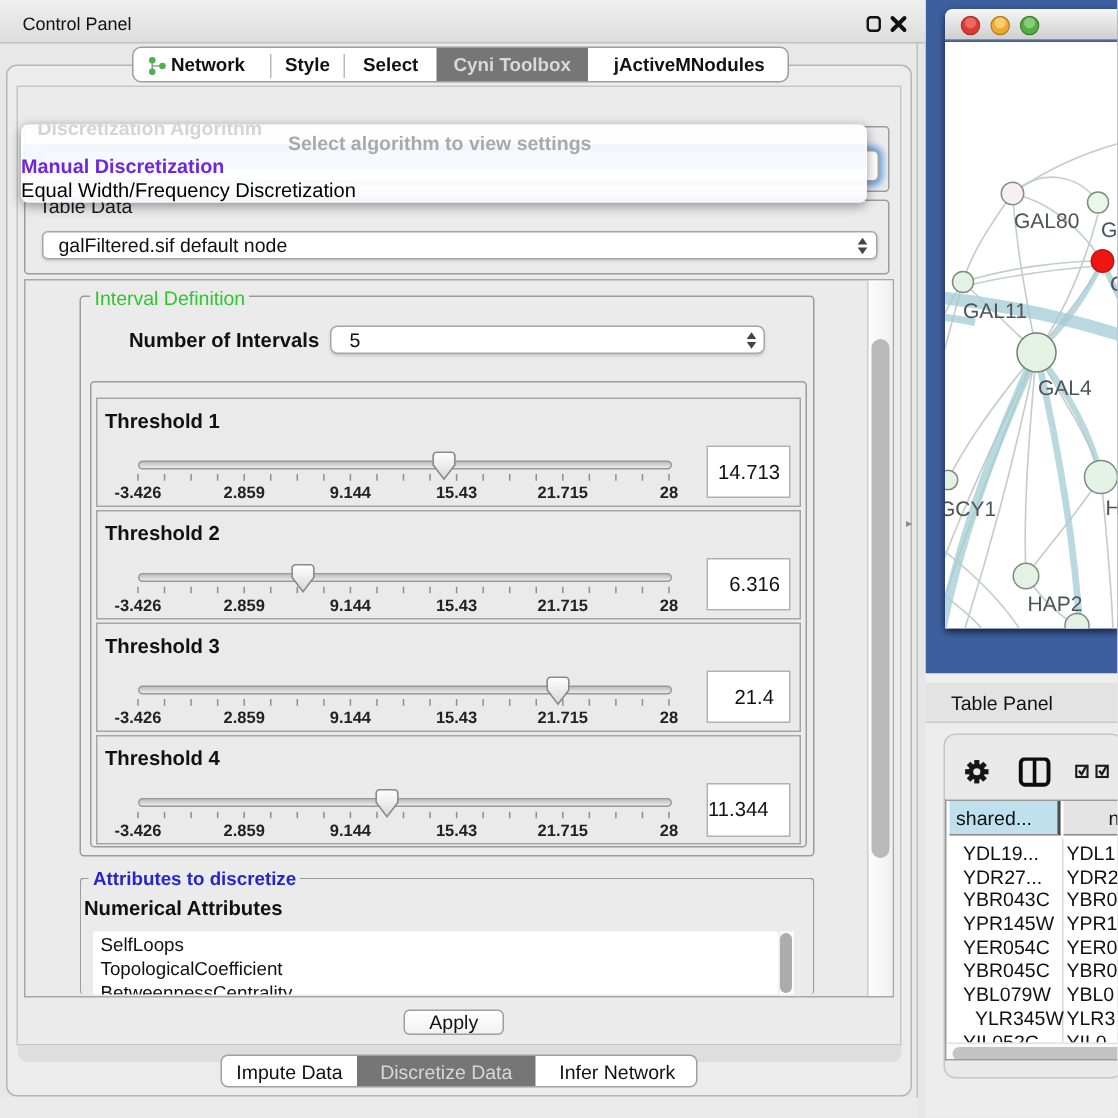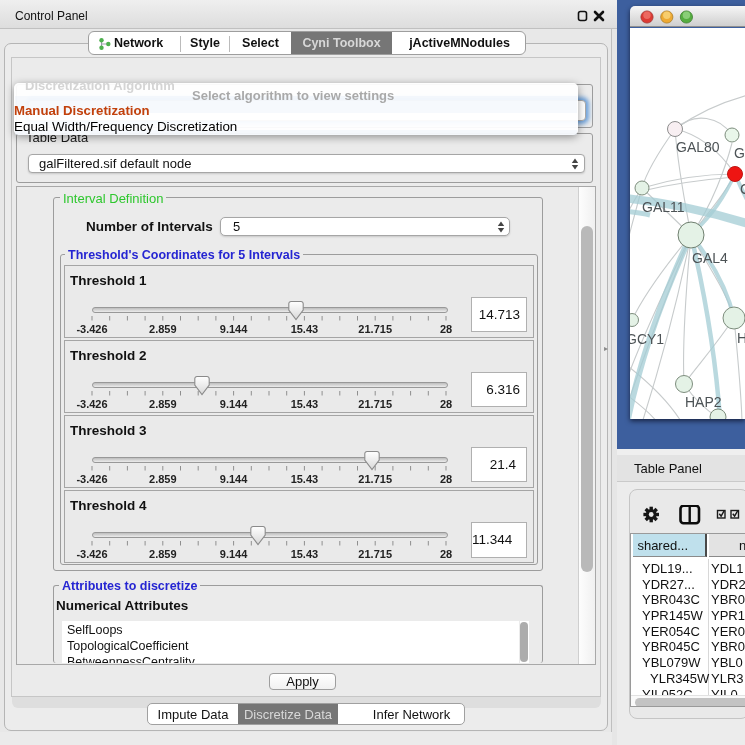--- a/index.html
+++ b/index.html
@@ -205,21 +205,20 @@
 <div class="abs b" style="left:86px;top:219px;font-size:13.5px;color:#111">Number of Intervals</div>
 <div class="abs" style="left:220px;top:217px;width:290px;height:19px;background:#fff;border:1px solid #a6a6a6;
  border-radius:5px;font-size:13px;color:#111;line-height:18px;padding-left:12px;
  box-shadow:0 1px 2px rgba(0,0,0,0.15)">5</div>
 <svg class="abs" style="left:494px;top:219px" width="14" height="16">
  <path d="M 7,2.5 L 10.2,7 L 3.8,7 Z" fill="#444"></path>
  <path d="M 7,13.5 L 10.2,9 L 3.8,9 Z" fill="#444"></path>
 </svg>
 
 <div class="abs" style="left:60px;top:254px;width:478px;height:311px;border:1px solid #9c9c9c;border-radius:3px"></div>
-<div class="abs" style="left:65px;top:248px;background:#ebebeb;padding:0 3px;font-size:12.5px;color:#2525d2;font-weight:bold">Threshold's Coordinates for 5 Intervals</div>
 
 <div id="thresholds">
       <div class="abs" style="left:64px;top:265px;width:470px;height:73px;background:#eaeaea;border:1px solid #a5a5a5">
         <div class="abs b" style="left:5px;top:7px;font-size:13.5px;color:#111">Threshold 1</div>
         <div class="abs" style="left:27px;top:41px;width:356px;height:6px;border:1px solid #989898;border-radius:3px;background:linear-gradient(#bdbdbd,#ececec)"></div>
         <svg class="abs" style="left:0;top:50px" width="400" height="6">
           <line x1="27" y1="0" x2="27" y2="4.5" stroke="#8f8f8f" stroke-width="1"></line>
           <line x1="44.7" y1="0" x2="44.7" y2="4.5" stroke="#8f8f8f" stroke-width="1"></line>
           <line x1="62.4" y1="0" x2="62.4" y2="4.5" stroke="#8f8f8f" stroke-width="1"></line>
           <line x1="80.1" y1="0" x2="80.1" y2="4.5" stroke="#8f8f8f" stroke-width="1"></line>
@@ -399,28 +398,28 @@
 <div class="abs" style="left:520px;top:622px;width:8px;height:40px;background:#acacac;border-radius:4px"></div>
 
 <div class="abs" style="left:269px;top:673px;width:67px;height:17px;background:linear-gradient(#ffffff,#f1f1f1);border:1px solid #9e9e9e;
  border-radius:4px;font-size:13px;font-weight:normal;color:#111;text-align:center;line-height:15px">Apply</div>
 
 <div class="abs" style="left:0;top:732px;width:612px;height:13px;background:#ebebeb"></div>
 
 <div class="abs" style="left:147px;top:703px;width:318px;height:22px;background:#fff;border:1px solid #a0a0a0;
  border-radius:5px;overflow:hidden;font-size:13px;font-weight:normal;color:#111">
   <div class="abs" style="left:0;top:0;width:90px;height:22px;line-height:21px;text-align:center">Impute Data</div>
-  <div class="abs" style="left:90px;top:0;width:100px;height:22px;line-height:21px;text-align:center;background:#767676;color:#d8d8d8">Discretize Data</div>
+  <div class="abs" style="left:90px;top:0;width:119px;height:22px;line-height:21px;text-align:center;background:#767676;color:#d8d8d8">Discretize Data</div>
   <div class="abs" style="left:209px;top:0;width:109px;height:22px;line-height:21px;text-align:center">Infer Network</div>
 </div>
 
 <div class="abs" style="left:604px;top:344px;width:6px;height:8px;font-size:8px;color:#8a8a8a">▸</div>
 
 <div class="abs" style="left:14px;top:83px;width:564px;height:52px;background:rgba(255,255,255,0.94);
  border-radius:5px;box-shadow:0 2px 8px rgba(0,0,0,0.4)"></div>
 <div class="abs" style="left:15px;top:96px;width:562px;height:17px;background:rgba(228,238,248,0.35)"></div>
 <div class="abs" style="left:15px;top:130px;width:562px;height:5px;background:rgba(228,238,248,0.35)"></div>
 <div class="abs b" style="left:25px;top:78px;font-size:13px;color:#d4d4d4">Discretization Algorithm</div>
 <div class="abs b" style="left:192px;top:88px;font-size:13px;color:#a9a9a9">Select algorithm to view settings</div>
-<div class="abs b" style="left:14px;top:102.5px;font-size:13.2px;color:#c2410c">Manual Discretization</div>
+<div class="abs b" style="left:14px;top:102.5px;font-size:13.2px;color:#6d28d9">Manual Discretization</div>
 <div class="abs" style="left:14px;top:118.5px;font-size:13.4px;color:#000">Equal Width/Frequency Discretization</div>
 
 </div>
 
 </body></html>

